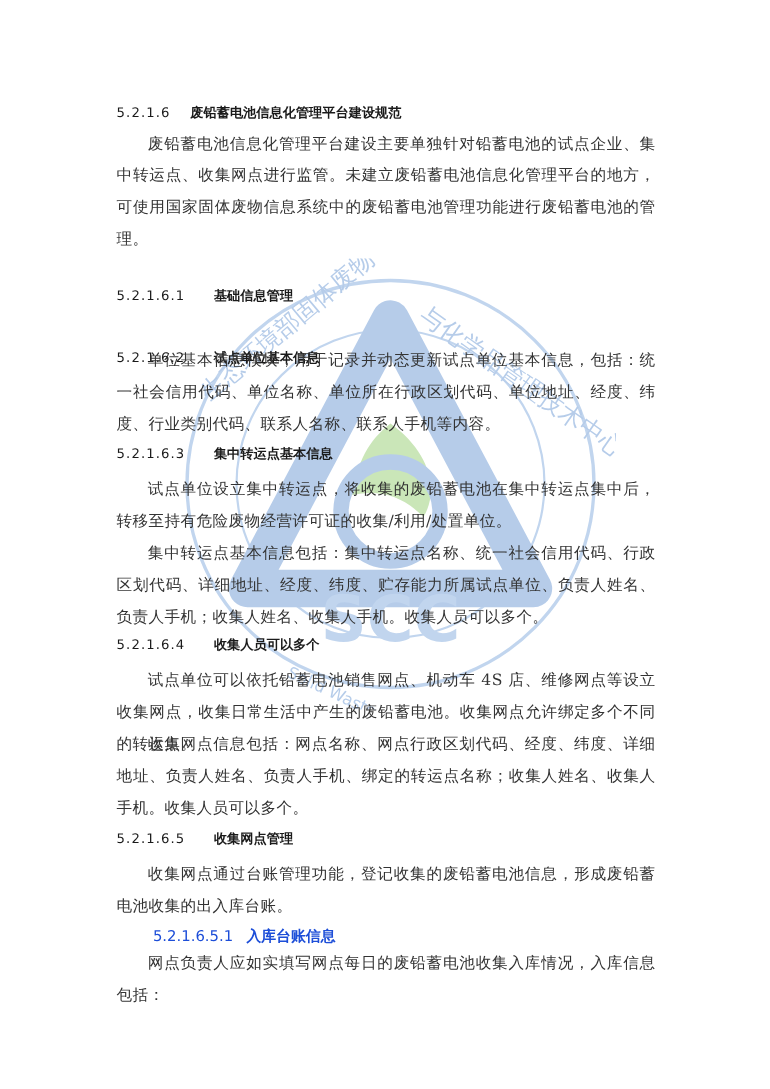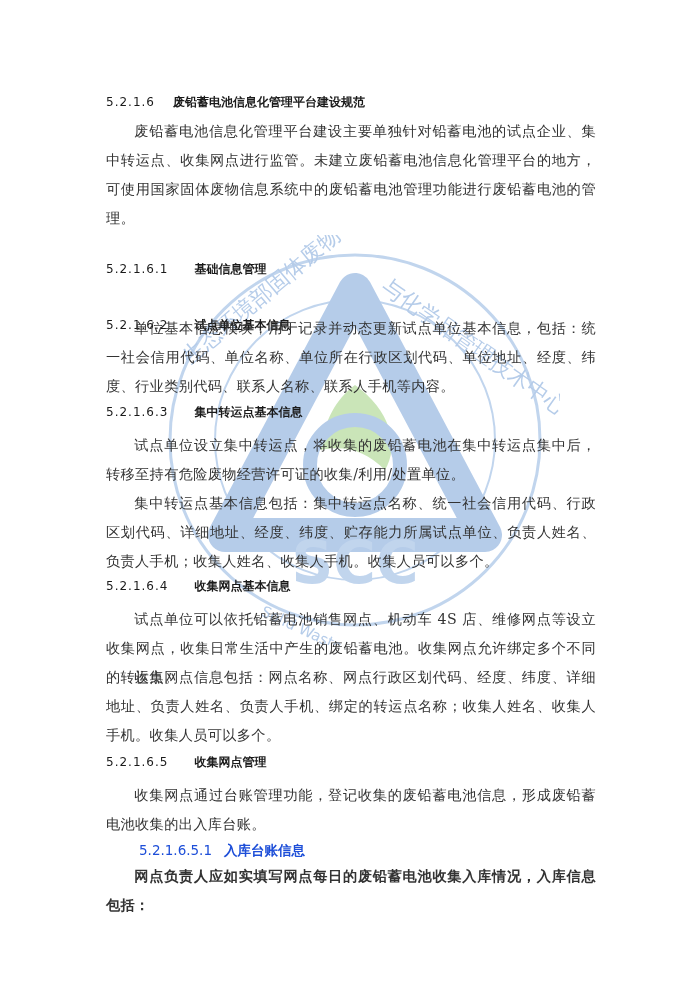--- a/index.html
+++ b/index.html
@@ -49,30 +49,30 @@
     </div>
     <div class="p" style="top:314px;"><span class="ind"></span><span>单位基本信息模块，用于记录并动态更新试点单位基本信息，包括：统一社会信用代码、单位名称、单位所在行政区划代码、单位地址、经度、纬度、行业类别代码、联系人名称、联系人手机等内容。</span></div>
 
     <div class="h" style="top:404px;">
       <span class="num">5.2.1.6.3</span><span style="display:inline-block;width:26px"></span><span>集中转运点基本信息</span>
     </div>
     <div class="p" style="top:431px;"><span class="ind"></span><span>试点单位设立集中转运点，将收集的废铅蓄电池在集中转运点集中后，转移至持有危险废物经营许可证的收集/利用/处置单位。</span></div>
     <div class="p" style="top:489px;"><span class="ind"></span><span>集中转运点基本信息包括：集中转运点名称、统一社会信用代码、行政区划代码、详细地址、经度、纬度、贮存能力所属试点单位、负责人姓名、负责人手机；收集人姓名、收集人手机。收集人员可以多个。</span></div>
 
     <div class="h" style="top:578px;">
-      <span class="num">5.2.1.6.4</span><span style="display:inline-block;width:26px"></span><span>收集网点基本信息</span>
+      <span class="num">5.2.1.6.4</span><span style="display:inline-block;width:26px"></span><span>收集人员可以多个</span>
     </div>
     <div class="p" style="top:605px;"><span class="ind"></span><span>试点单位可以依托铅蓄电池销售网点、机动车 4S 店、维修网点等设立收集网点，收集日常生活中产生的废铅蓄电池。收集网点允许绑定多个不同的转运点。</span></div>
     <div class="p" style="top:663px;"><span class="ind"></span><span>收集网点信息包括：网点名称、网点行政区划代码、经度、纬度、详细地址、负责人姓名、负责人手机、绑定的转运点名称；收集人姓名、收集人手机。收集人员可以多个。</span></div>
 
     <div class="h" style="top:754px;">
       <span class="num">5.2.1.6.5</span><span style="display:inline-block;width:26px"></span><span>收集网点管理</span>
     </div>
     <div class="p" style="top:781px;"><span class="ind"></span><span>收集网点通过台账管理功能，登记收集的废铅蓄电池信息，形成废铅蓄电池收集的出入库台账。</span></div>
 
     <div class="h6" style="top:842px; left:33px;">
       <span style="font-weight:normal">5.2.1.6.5.1</span><span style="display:inline-block;width:12px"></span><span>入库台账信息</span>
     </div>
-    <div class="p" style="top:862px;font-weight:bold;"><span class="ind"></span><span>网点负责人应如实填写网点每日的废铅蓄电池收集入库情况，入库信息包括：</span></div>
+    <div class="p" style="top:862px;"><span class="ind"></span><span>网点负责人应如实填写网点每日的废铅蓄电池收集入库情况，入库信息包括：</span></div>
 
   </div>
 
 </div>
 
 </body></html>

